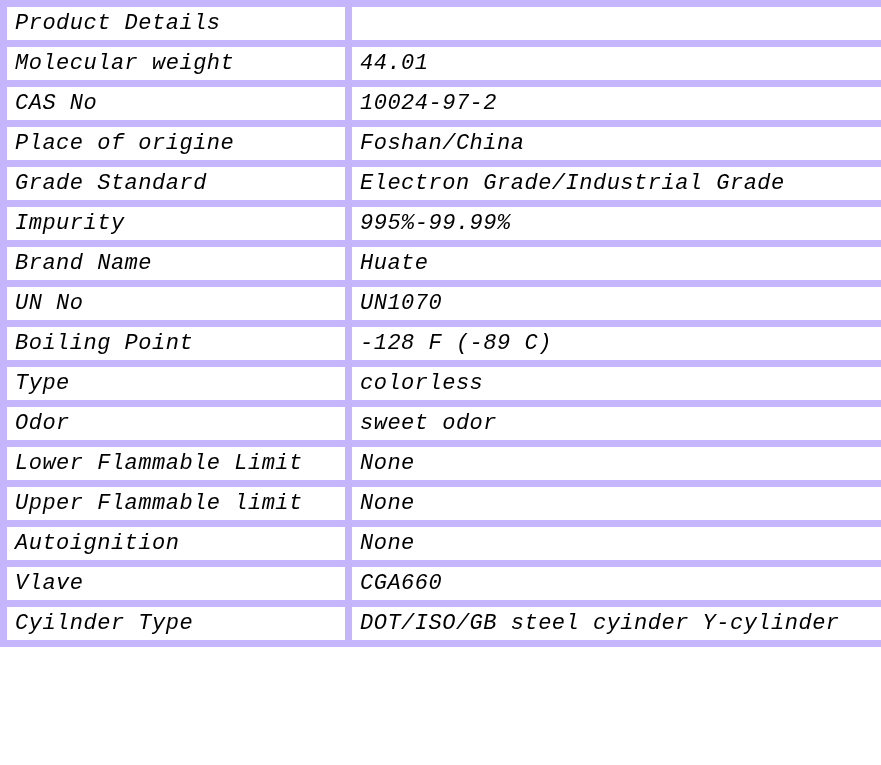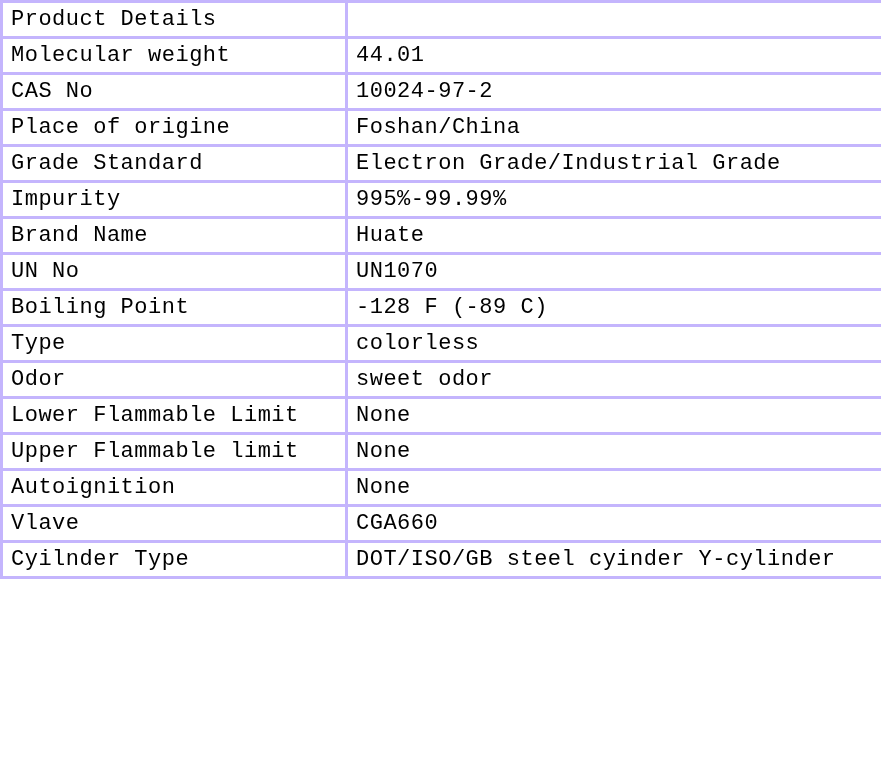--- a/index.html
+++ b/index.html
@@ -11,27 +11,28 @@
     color: #000;
   }
   table {
     border-collapse: collapse;
     width: 881px;
     table-layout: fixed;
   }
   col.col-label { width: 345px; }
   col.col-value { width: 536px; }
   td {
-    border: 3px solid #c4b5fd;
+    border: 7px solid #c4b5fd;
     padding: 2px 8px 3px 8px;
     height: 28px;
     vertical-align: middle;
     white-space: nowrap;
     overflow: hidden;
     letter-spacing: 0.5px;
+    font-style: italic;
   }
 </style>
 </head>
 <body>
 
 <table>
   <colgroup>
     <col class="col-label">
     <col class="col-value">
   </colgroup>

